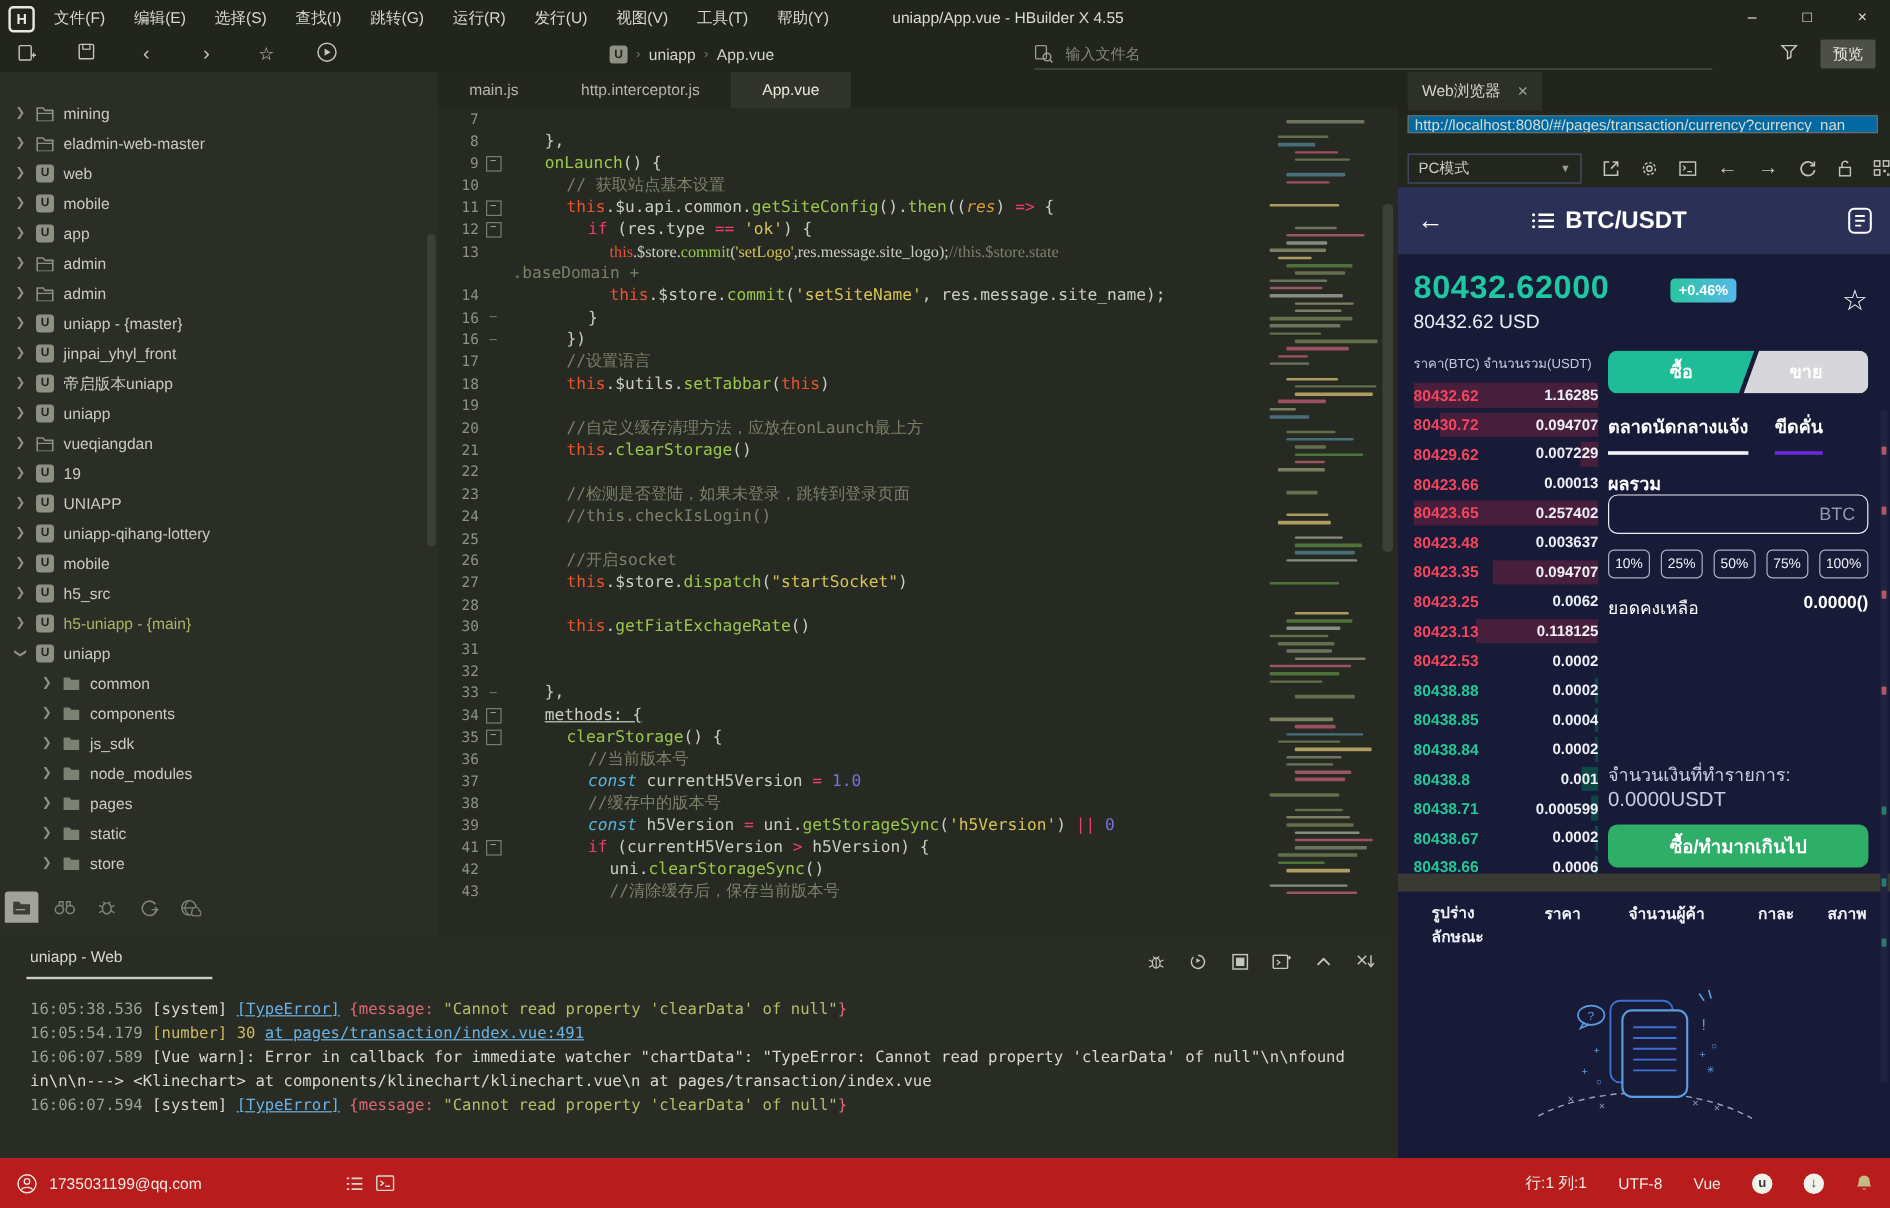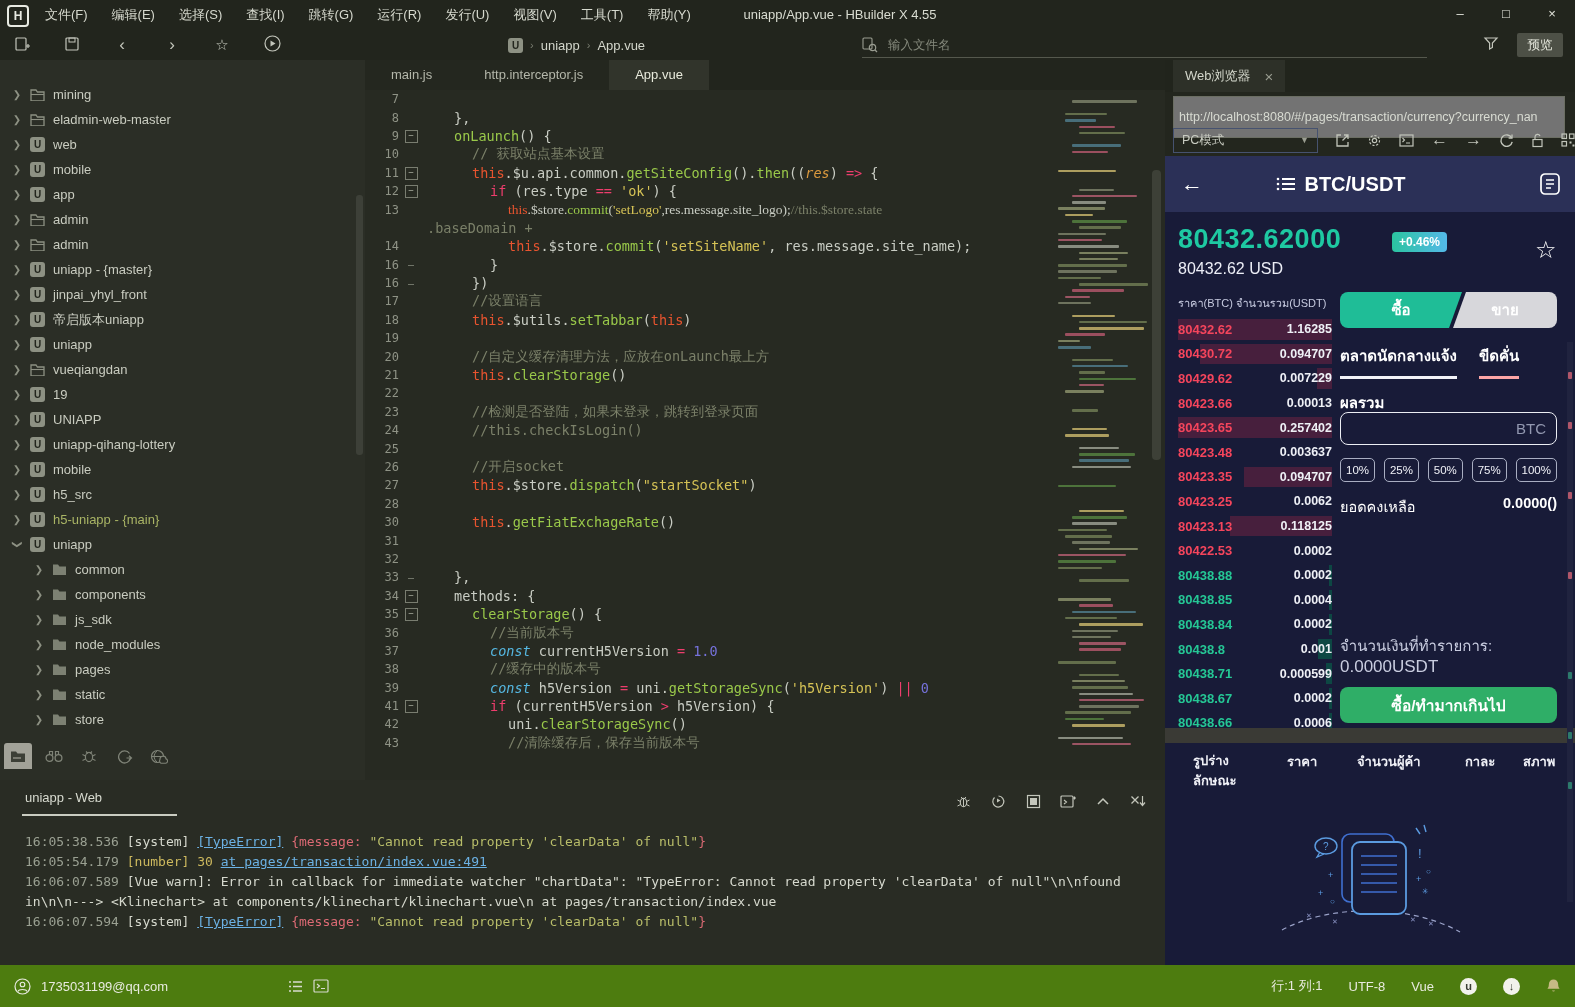--- a/index.html
+++ b/index.html
@@ -68,33 +68,33 @@
   #console-tab{left:25px;top:10px;font-size:13px;color:#d8dbd0;}
   #console-tab-underline{left:22px;top:34px;width:155px;height:2px;background:#c9ccc1;}
   #console-icons{right:18px;top:12px;display:flex;gap:17px;}
   .con-ico{color:#c3c6bb;width:18px;height:18px;display:flex;align-items:center;justify-content:center;}
   #console-body{left:25px;top:52px;width:1125px;font-family:"DejaVu Sans Mono","Liberation Mono",monospace;
                 font-size:13px;line-height:20px;}
   .cs-ts{color:#9aa092}.cs-wt{color:#d6d9ce}.cs-lk{color:#6cb2e4;text-decoration:underline}
   .cs-pk{color:#dc6a74}.cs-sg{color:#b8bd69}.cs-yl{color:#cdb95e}
 
   
-  #statusbar{left:0;top:965px;width:1575px;height:42px;background:#4d7c0f;display:flex;align-items:center;
+  #statusbar{left:0;top:965px;width:1575px;height:42px;background:#b91c1c;display:flex;align-items:center;
              font-size:13px;color:#e8eadf;}
   #sb-left{display:flex;align-items:center;gap:10px;margin-left:14px;}
   #sb-right{position:absolute;right:14px;display:flex;align-items:center;gap:26px;}
   .sb-circle{width:17px;height:17px;border-radius:50%;background:#f2f2ec;color:#3a3d34;
              font-size:11px;font-weight:bold;display:flex;align-items:center;justify-content:center;}
 
   
   #rightpanel{left:1165px;top:60px;width:410px;height:905px;background:#23261e;}
   #rp-tabrow{left:0;top:0;width:410px;height:32px;background:#21241c;}
   #rp-tab{left:8px;top:0;height:32px;padding:0 12px;background:#2d3028;display:flex;align-items:center;gap:14px;
           font-size:13px;color:#d3d6cb;}
-  #rp-url{left:8px;top:36px;width:392px;height:42px;background:#737373;border:1px solid #6b6e63;box-sizing:border-box;
+  #rp-url{left:8px;top:36px;width:392px;height:15px;background:#0369a1;border:1px solid #6b6e63;box-sizing:border-box;
           display:flex;}
   #rp-url input{width:100%;background:transparent;border:none;outline:none;color:#d8dbd2;font-size:12.5px;padding:0 5px;
                 font-family:"Liberation Sans","DejaVu Sans",sans-serif;}
   #rp-btoolbar{left:0;top:64px;width:410px;height:32px;display:flex;align-items:center;}
   #pc-mode{margin-left:8px;width:148px;height:25px;border:1px solid #46526f;box-sizing:border-box;
            display:flex;align-items:center;justify-content:space-between;padding:0 8px;font-size:12.5px;color:#c9ccc2;}
   .bt-ico{color:#c2c5bb;font-size:14px;margin-left:17px;display:flex;align-items:center;}
 
   
   #app-header{left:0;top:96px;width:410px;height:56px;background:#2b3057;display:flex;align-items:center;color:#fff;}
@@ -118,21 +118,21 @@
   #bs-wrap{position:relative;width:217px;height:36px;}
   #btn-buy{position:absolute;left:0;top:0;width:122px;height:36px;background:#1fbd97;border-radius:8px 0 0 8px;
            clip-path:polygon(0 0,100% 0,calc(100% - 13px) 100%,0 100%);
            display:flex;align-items:center;justify-content:center;font-size:15px;font-weight:bold;}
   #btn-sell{position:absolute;right:0;top:0;width:104px;height:36px;background:#d7d7db;border-radius:0 8px 8px 0;
             clip-path:polygon(13px 0,100% 0,100% 100%,0 100%);
             display:flex;align-items:center;justify-content:center;font-size:15px;font-weight:bold;color:#fff;}
   #tr-tabs{position:absolute;left:0;top:52px;display:flex;gap:22px;font-size:15px;font-weight:bold;}
   .tr-tab{padding-bottom:8px;}
   .tr-tab.active{border-bottom:3px solid #f2f3f8;}
-  .tr-tab.dim{border-bottom:3px solid #fca5a5;}
+  .tr-tab.dim{border-bottom:3px solid #6d28d9;}
   #lbl-amount{position:absolute;left:0;top:99px;font-size:15px;font-weight:bold;}
   #amt-input{position:absolute;left:0;top:120px;width:217px;height:33px;border:1.5px solid #eceef4;border-radius:8px;
              box-sizing:border-box;background:transparent;display:flex;align-items:center;}
   #amt-input input{width:100%;background:transparent;border:none;outline:none;text-align:right;padding:0 10px;
                    color:#fff;font-size:15px;font-family:"Liberation Sans","DejaVu Sans",sans-serif;}
   #amt-input input::placeholder{color:#9298b0;}
   #pcts{position:absolute;left:0;top:166px;width:217px;display:flex;justify-content:space-between;}
   .pct{height:22px;padding:0 5px;border:1px solid #a9aec2;border-radius:5px;font-size:11.5px;
        display:flex;align-items:center;justify-content:center;color:#f0f1f7;}
   #bal-row{position:absolute;left:0;top:203px;width:217px;display:flex;justify-content:space-between;
@@ -501,21 +501,21 @@
         <div class="code-line"><span class="gut-num">23</span><span class="gut-fold"></span><span style="padding-left: 49px;"><span class="tk-cm">//检测是否登陆，如果未登录，跳转到登录页面</span></span></div>
         <div class="code-line"><span class="gut-num">24</span><span class="gut-fold"></span><span style="padding-left: 49px;"><span class="tk-cm">//this.checkIsLogin()</span></span></div>
         <div class="code-line"><span class="gut-num">25</span><span class="gut-fold"></span><span style="padding-left: 14px;"></span></div>
         <div class="code-line"><span class="gut-num">26</span><span class="gut-fold"></span><span style="padding-left: 49px;"><span class="tk-cm">//开启socket</span></span></div>
         <div class="code-line"><span class="gut-num">27</span><span class="gut-fold"></span><span style="padding-left: 49px;"><span class="tk-th">this</span><span class="tk-w">.$store.</span><span class="tk-fn">dispatch</span><span class="tk-w">(</span><span class="tk-st">"startSocket"</span><span class="tk-w">)</span></span></div>
         <div class="code-line"><span class="gut-num">28</span><span class="gut-fold"></span><span style="padding-left: 14px;"></span></div>
         <div class="code-line"><span class="gut-num">30</span><span class="gut-fold"></span><span style="padding-left: 49px;"><span class="tk-th">this</span><span class="tk-w">.</span><span class="tk-fn">getFiatExchageRate</span><span class="tk-w">()</span></span></div>
         <div class="code-line"><span class="gut-num">31</span><span class="gut-fold"></span><span style="padding-left: 14px;"></span></div>
         <div class="code-line"><span class="gut-num">32</span><span class="gut-fold"></span><span style="padding-left: 14px;"></span></div>
         <div class="code-line"><span class="gut-num">33</span><span class="gut-fold">–</span><span style="padding-left: 31px;"><span class="tk-w">},</span></span></div>
-        <div class="code-line"><span class="gut-num">34</span><span class="gut-fold"><span class="fold-box">−</span></span><span style="padding-left: 31px;"><span class="tk-w">methods: {</span></span></div>
+        <div class="code-line"><span class="gut-num">34</span><span class="gut-fold"><span class="fold-box">−</span></span><span style="padding-left: 31px; text-decoration: underline;"><span class="tk-w">methods: {</span></span></div>
         <div class="code-line"><span class="gut-num">35</span><span class="gut-fold"><span class="fold-box">−</span></span><span style="padding-left: 49px;"><span class="tk-fn">clearStorage</span><span class="tk-w">() {</span></span></div>
         <div class="code-line"><span class="gut-num">36</span><span class="gut-fold"></span><span style="padding-left: 67px;"><span class="tk-cm">//当前版本号</span></span></div>
         <div class="code-line"><span class="gut-num">37</span><span class="gut-fold"></span><span style="padding-left: 67px;"><span class="tk-cs">const</span><span class="tk-w"> currentH5Version </span><span class="tk-kw">=</span><span class="tk-w"> </span><span class="tk-nu">1.0</span></span></div>
         <div class="code-line"><span class="gut-num">38</span><span class="gut-fold"></span><span style="padding-left: 67px;"><span class="tk-cm">//缓存中的版本号</span></span></div>
         <div class="code-line"><span class="gut-num">39</span><span class="gut-fold"></span><span style="padding-left: 67px;"><span class="tk-cs">const</span><span class="tk-w"> h5Version </span><span class="tk-kw">=</span><span class="tk-w"> uni.</span><span class="tk-fn">getStorageSync</span><span class="tk-w">(</span><span class="tk-st">'h5Version'</span><span class="tk-w">) </span><span class="tk-kw">||</span><span class="tk-w"> </span><span class="tk-nu">0</span></span></div>
         <div class="code-line"><span class="gut-num">41</span><span class="gut-fold"><span class="fold-box">−</span></span><span style="padding-left: 67px;"><span class="tk-kw">if</span><span class="tk-w"> (currentH5Version </span><span class="tk-kw">&gt;</span><span class="tk-w"> h5Version) {</span></span></div>
         <div class="code-line"><span class="gut-num">42</span><span class="gut-fold"></span><span style="padding-left: 85px;"><span class="tk-w">uni.</span><span class="tk-fn">clearStorageSync</span><span class="tk-w">()</span></span></div>
         <div class="code-line"><span class="gut-num">43</span><span class="gut-fold"></span><span style="padding-left: 85px;"><span class="tk-cm">//清除缓存后，保存当前版本号</span></span></div>
       </div>
     <div id="minimap" class="abs">

